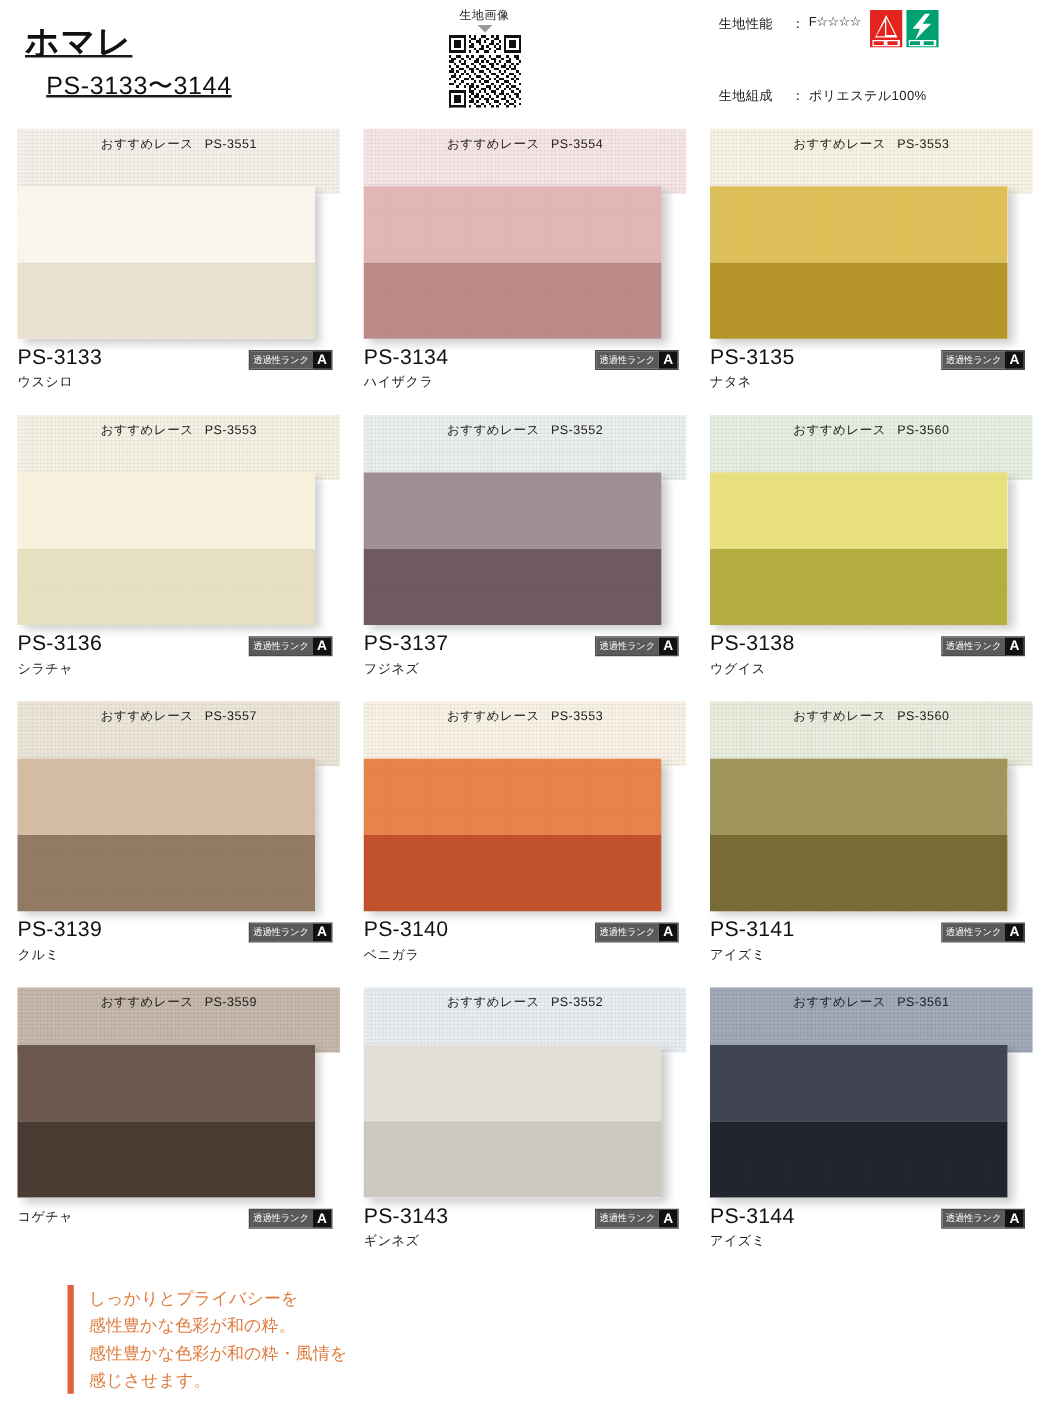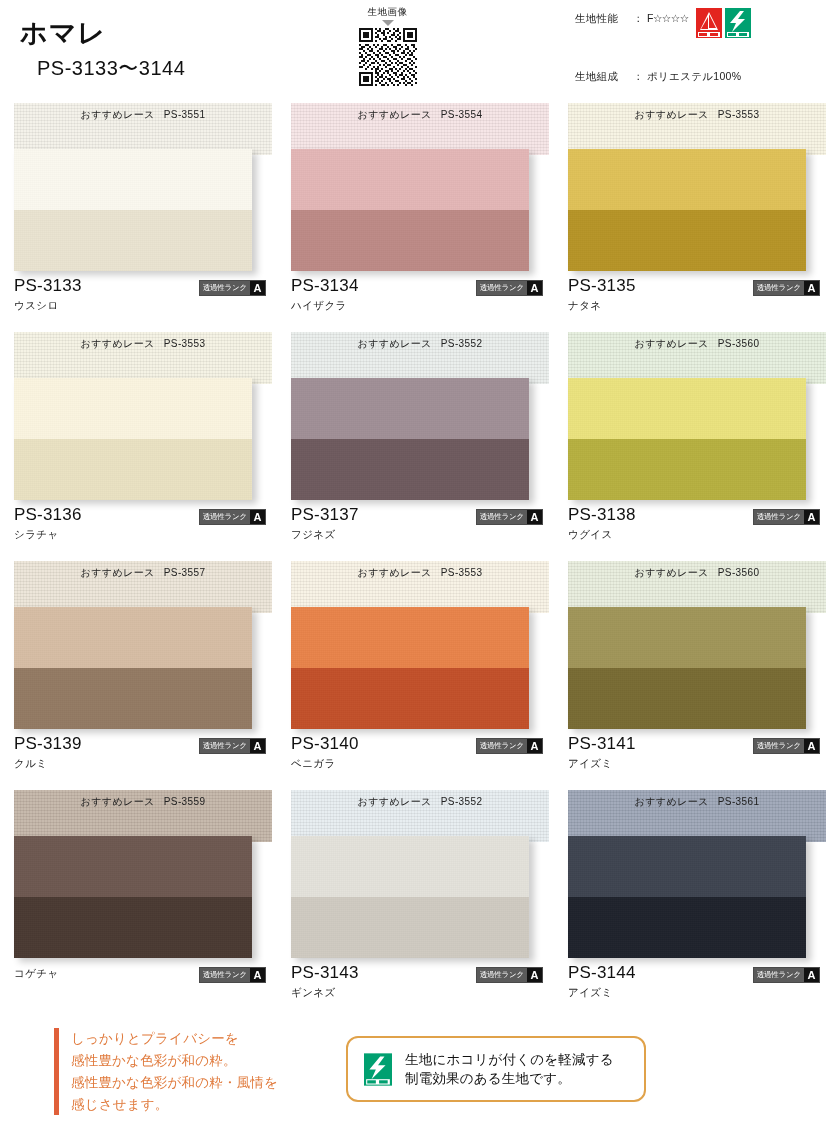--- a/index.html
+++ b/index.html
@@ -18,20 +18,21 @@
 
   
   .header {
     position: relative;
     height: 95px;
   }
   .title-block {
     position: absolute;
     left: 20px;
     top: 18px;
+    text-decoration: underline;
   }
   .series-name {
     font-size: 27px;
     font-weight: bold;
     letter-spacing: 1px;
     line-height: 1.15;
     color: #111;
   }
   .series-code {
     font-size: 20px;
@@ -768,26 +769,13 @@
     </div>
   </div>
 
 <div class="footer">
   <div class="lead" id="lead-text">
       <div>しっかりとプライバシーを</div>
       <div>感性豊かな色彩が和の粋。</div>
       <div>感性豊かな色彩が和の粋・風情を</div>
       <div>感じさせます。</div>
     </div>
-  <div class="callout">
-    <svg class="mark" viewBox="0 0 26 30">
-      <rect x="0" y="0" width="26" height="30" fill="#00a070"></rect>
-      <path d="M15 3 L5 15 L11 15 L7 24 L20 11 L13 11 L19 3 Z" fill="#ffffff"></path>
-      <rect x="2" y="24" width="22" height="5" fill="#ffffff"></rect>
-      <rect x="3" y="25" width="8" height="3" fill="#00a070"></rect>
-      <rect x="14" y="25" width="8" height="3" fill="#00a070"></rect>
-    </svg>
-    <div class="callout-text" id="callout-text">
-        <div>生地にホコリが付くのを軽減する</div>
-        <div>制電効果のある生地です。</div>
-      </div>
-  </div>
 </div>
 
 </body></html>

